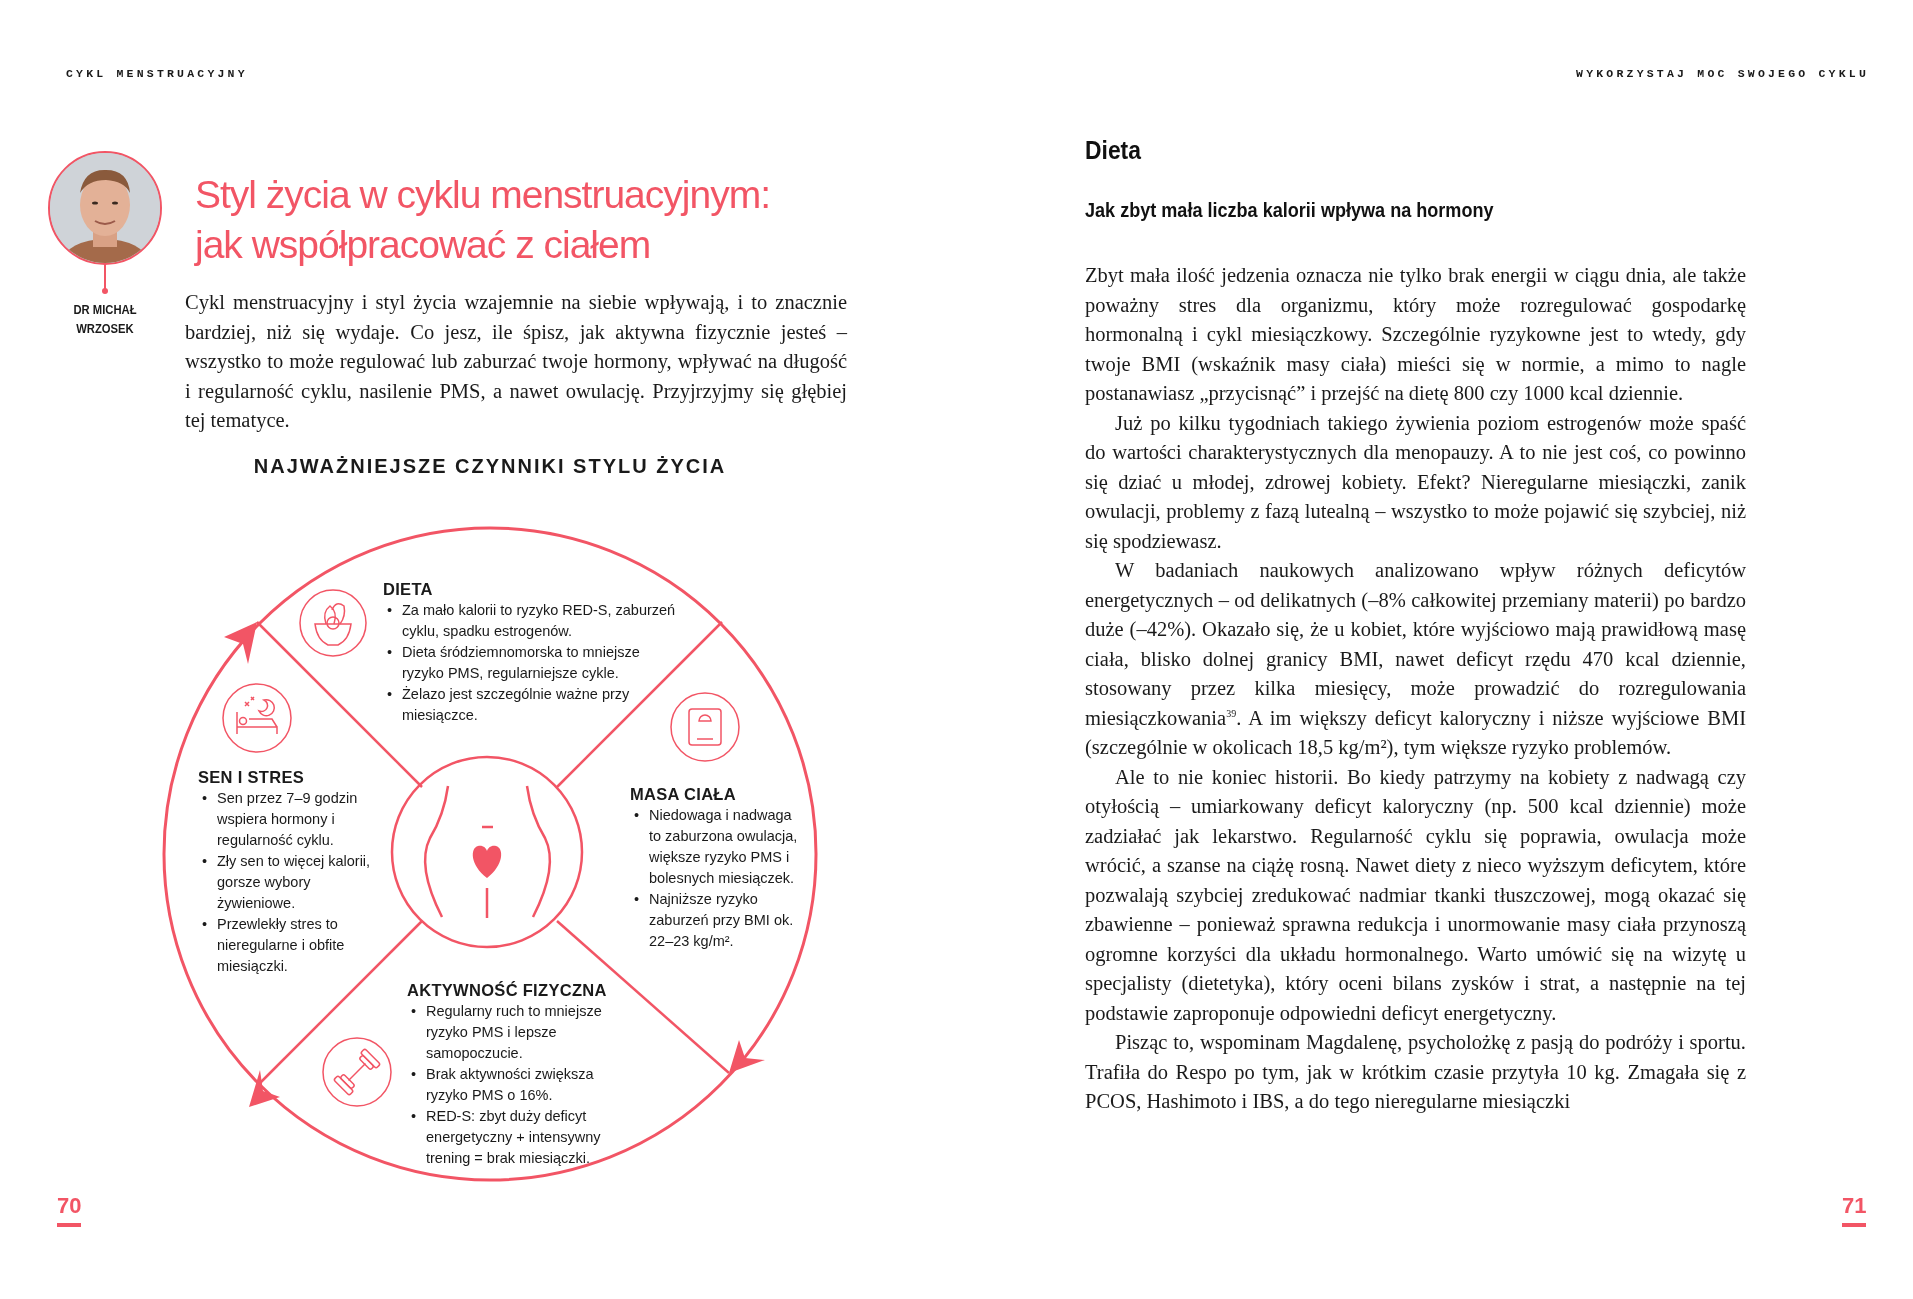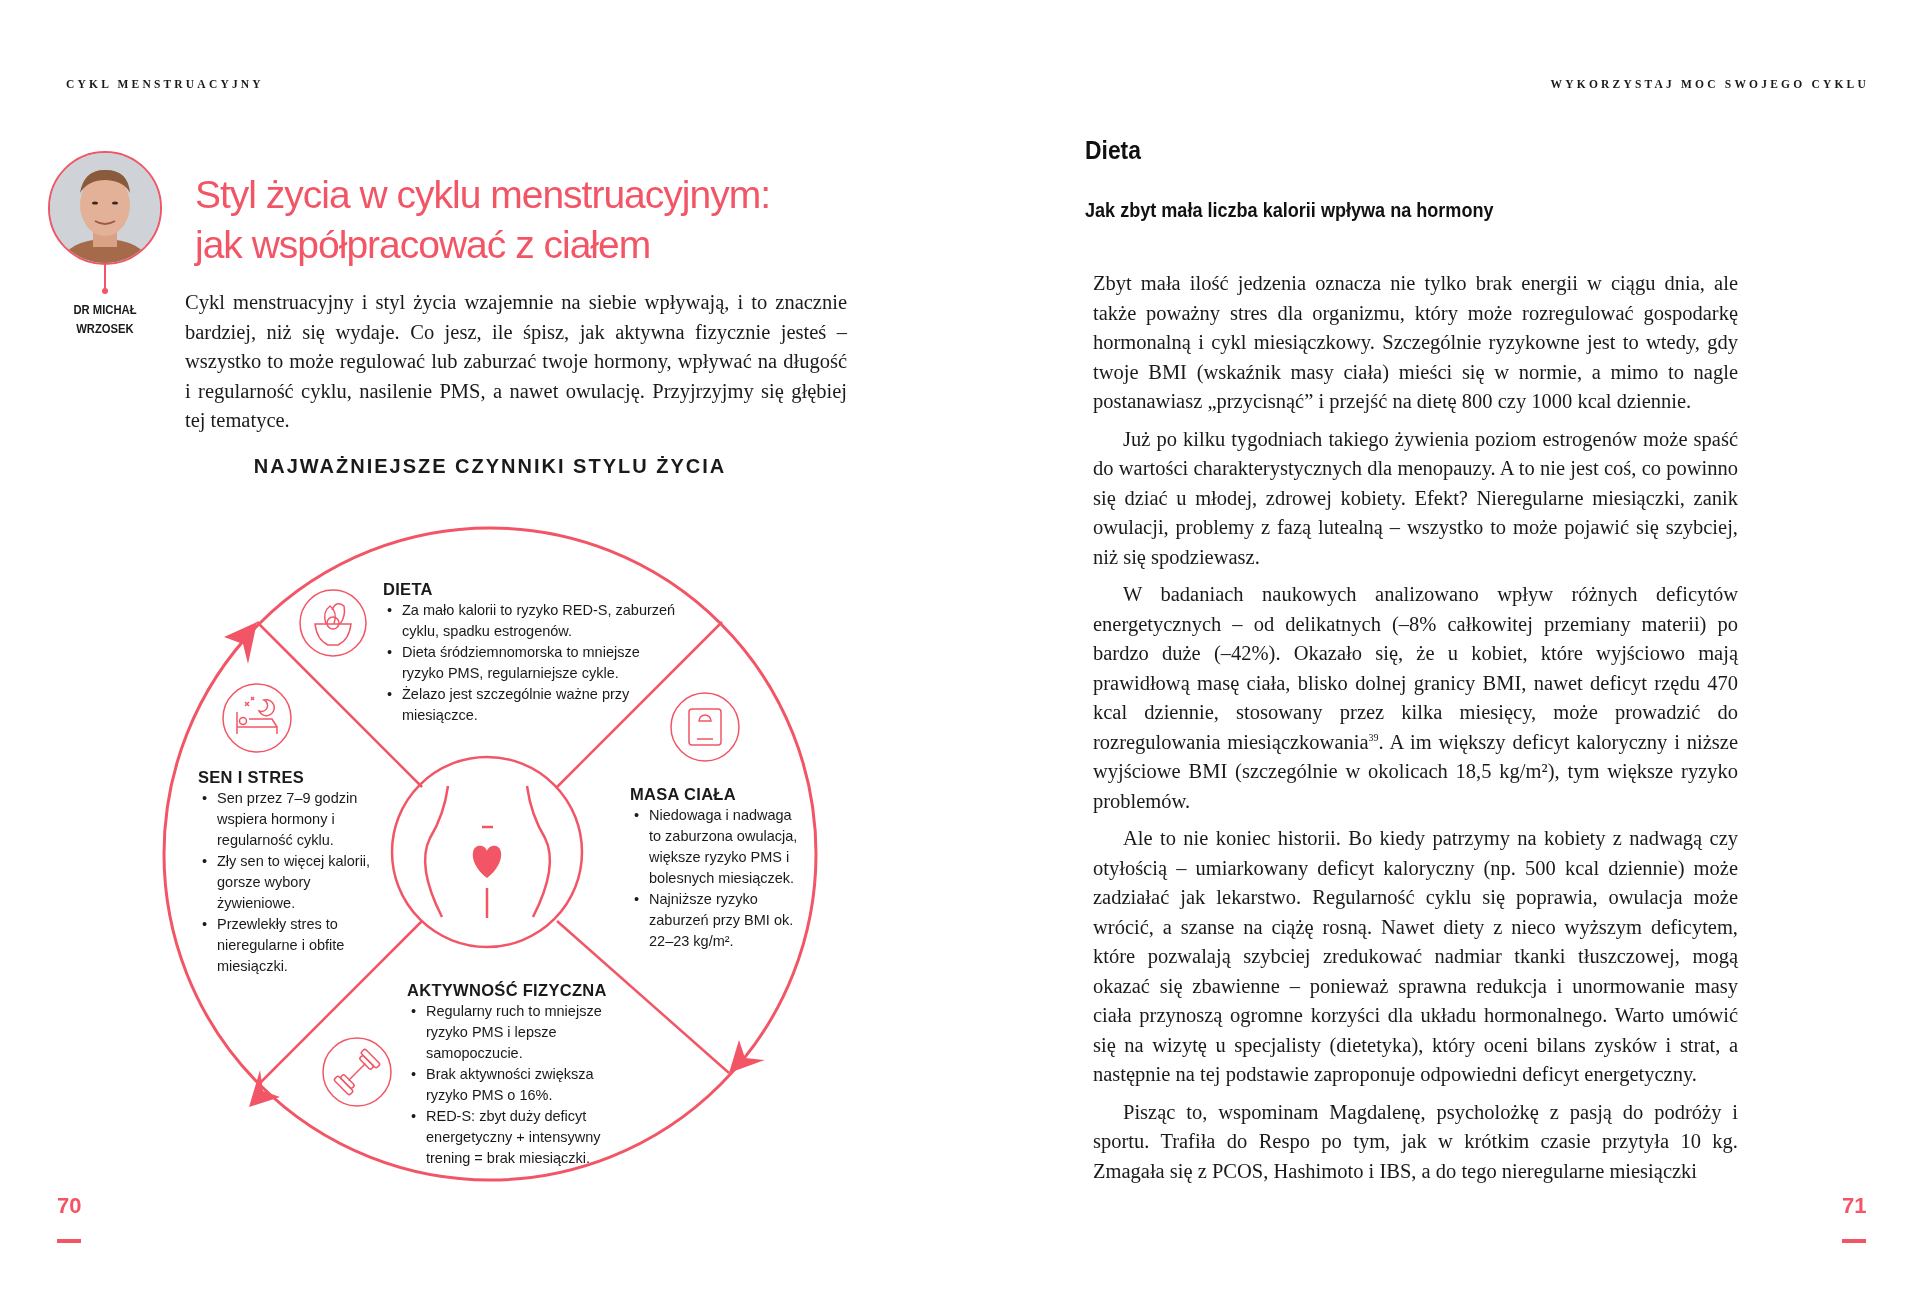--- a/index.html
+++ b/index.html
@@ -1,36 +1,36 @@
 <!DOCTYPE html>
 <html><head>
 <meta charset="utf-8">
 <style>
   html, body { margin:0; padding:0; background:#ffffff; }
   body { width:1913px; height:1299px; position:relative; overflow:hidden; color:#1a1a1a; }
   .abs { position:absolute; }
-  .running-head { font-family:Liberation Serif, serif; font-size:11.5px; font-weight:bold; letter-spacing:3.2px; color:#1a1a1a; top:78px; }
-  .page-num { font-family:"Liberation Sans", sans-serif; font-weight:bold; font-size:22px; color:#f25565; border-bottom:4px solid #f25565; line-height:26px; padding-bottom:20px; }
+  .running-head { font-family:Liberation Mono, monospace; font-size:11.5px; font-weight:bold; letter-spacing:3.2px; color:#1a1a1a; top:67px; }
+  .page-num { font-family:"Liberation Sans", sans-serif; font-weight:bold; font-size:22px; color:#f25565; border-bottom:4px solid #f25565; line-height:26px; padding-bottom:4px; }
   .chapter-title { left:183px; top:158px; width:700px; font-family:"Liberation Sans Narrow","Liberation Sans", sans-serif; font-size:39px; line-height:50px; color:#f25565; font-weight:normal; letter-spacing:-1px; margin:12px; }
   .avatar { left:48px; top:151px; width:110px; height:110px; border-radius:50%; border:2px solid #f25565; overflow:hidden; background:radial-gradient(circle at 50% 40%, #e9c0a8 0 28%, #d39a7e 29% 38%, #c7ccd3 39%); }
   .avatar-line { left:104px; top:264px; width:2px; height:26px; background:#f25565; }
   .avatar-dot { left:102px; top:288px; width:6px; height:6px; border-radius:50%; background:#f25565; }
   .author { left:60px; top:301px; width:90px; text-align:center; font-family:"Liberation Sans", sans-serif; font-weight:bold; font-size:12.5px; line-height:19px; color:#1a1a1a; transform:scaleX(0.9); }
   .intro { left:185px; top:288px; width:662px; font-family:"Liberation Serif", serif; font-size:20.5px; line-height:29.5px; text-align:justify; color:#1a1a1a; }
   .infog-title { left:200px; top:455px; width:580px; text-align:center; font-family:"Liberation Sans", sans-serif; font-weight:bold; font-size:20px; line-height:22px; letter-spacing:2px; color:#1a1a1a; }
   .diagram { left:0; top:0; width:960px; height:1299px; }
   .block { font-family:"Liberation Sans", sans-serif; font-size:14.5px; line-height:21px; color:#1a1a1a; }
   .block h4 { margin:0; font-size:16.5px; font-weight:bold; line-height:22px; letter-spacing:0.3px; }
   .block ul { margin:0; padding:0 0 0 19px; list-style:none; }
   .block li { position:relative; }
   .block li::before { content:"•"; position:absolute; left:-15px; }
   .right-h1 { left:1085px; top:135px; font-family:"Liberation Sans", sans-serif; font-weight:bold; font-size:26px; color:#111; margin:0; transform:scaleX(0.88); transform-origin:left; }
   .right-h2 { left:1085px; top:198px; font-family:"Liberation Sans", sans-serif; font-weight:bold; font-size:21px; color:#111; margin:0; transform:scaleX(0.86); transform-origin:left; white-space:nowrap; }
   .body-text { left:1085px; top:261px; width:661px; font-family:"Liberation Serif", serif; font-size:20.5px; line-height:29.5px; text-align:justify; color:#1a1a1a; }
-  .body-text p { margin:8px; text-indent:30px; }
+  .body-text p { margin:0; text-indent:30px; }
   .body-text p.first { text-indent:0; }
   sup { font-size:10px; line-height:0; }
 </style>
 </head>
 <body>
 
 <div class="abs running-head" style="left:66px;">CYKL MENSTRUACYJNY</div>
 
 <div class="abs avatar">
   <svg width="110" height="110" viewBox="0 0 110 110">

